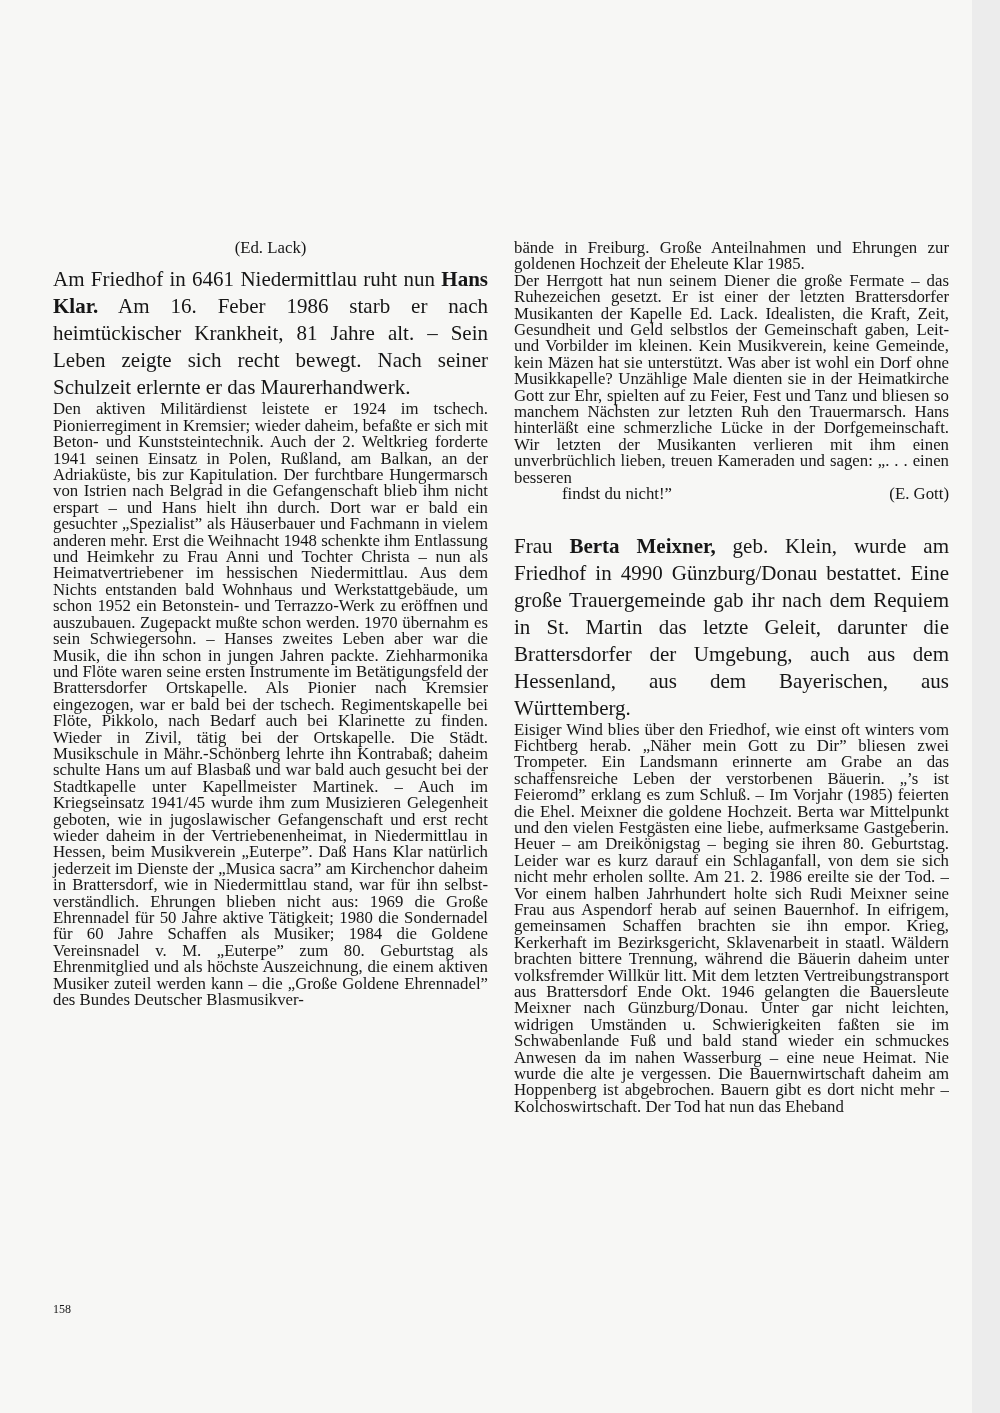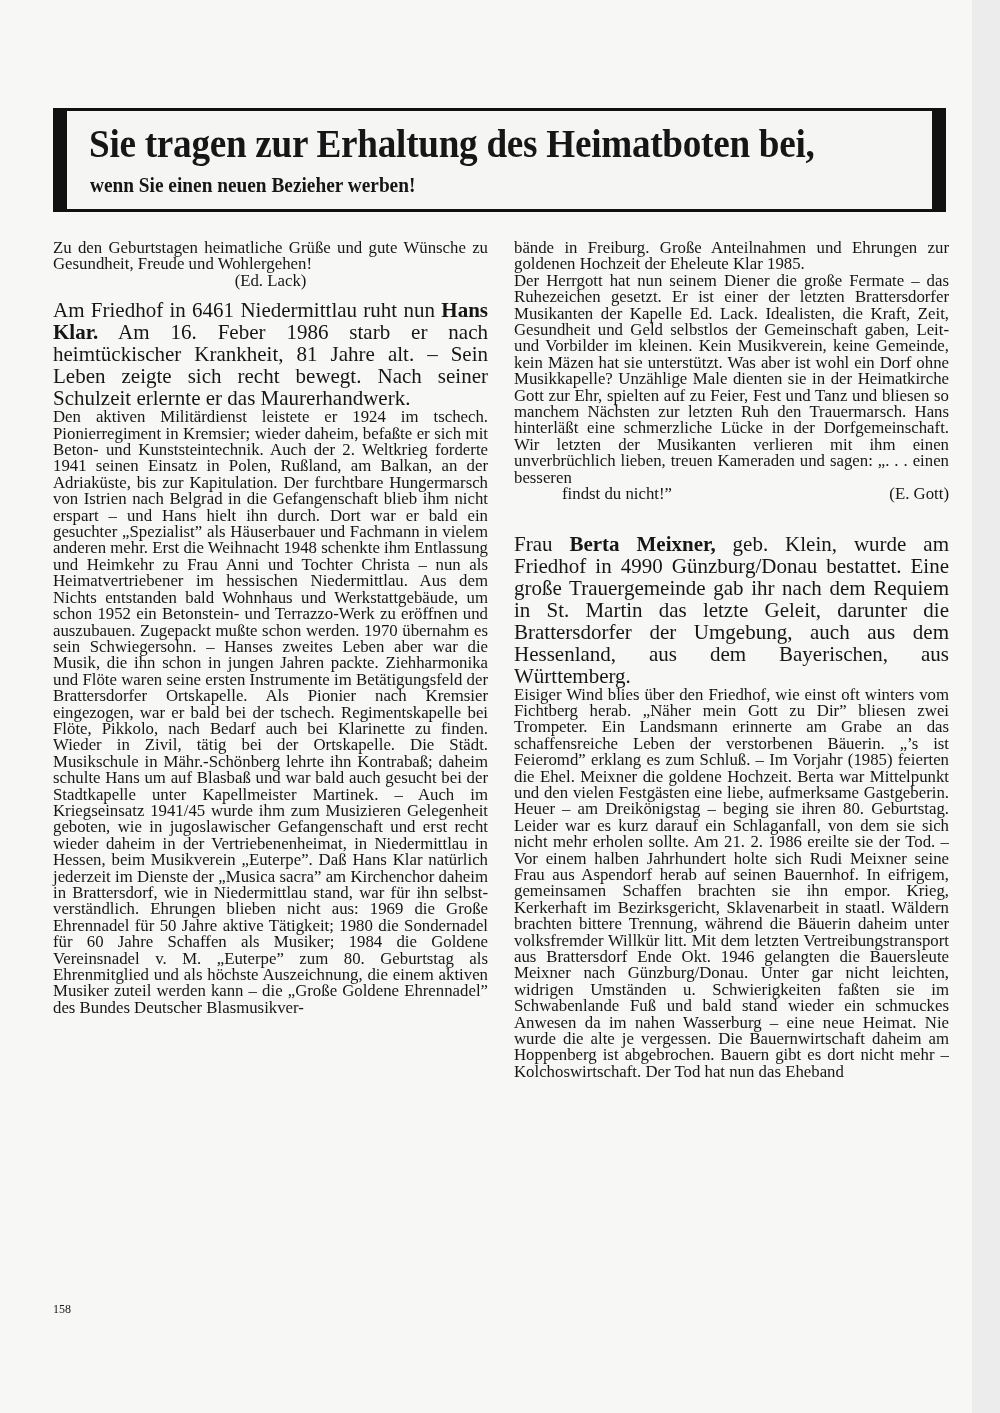--- a/index.html
+++ b/index.html
@@ -39,45 +39,40 @@
   }
   .col {
     position: absolute; width: 435px;
     font-family: "Liberation Serif", "DejaVu Serif", serif;
     text-align: justify; hyphens: manual;
   }
   .col-left { left: 53px; top: 240px; }
   .col-right { left: 514px; top: 240px; }
   .big { font-size: 19.5px; line-height: 17.6px; }
   .small { font-size: 16.8px; line-height: 16.4px; margin-left: 48px; }
-  .larger { font-size: 21px; line-height: 22px; }
+  .larger { font-size: 21px; line-height: 27px; }
   .p { margin: 0; }
   .sig { text-align: center; }
   .gap { height: 10px; }
   .gap-lg { height: 30px; }
   b { font-weight: bold; }
   .pagenum {
     position: absolute; left: 53px; top: 1302px;
     font-family: "Liberation Serif", "DejaVu Serif", serif;
     font-size: 12px;
   }
   .line-end-sig { display: flex; justify-content: space-between; }
 </style>
 </head>
 <body>
 
 <div class="page">
 
-  <div class="banner">
-    <div class="banner-title">Sie tragen zur Erhaltung des Heimatboten bei,</div>
-    <div class="banner-sub">wenn Sie einen neuen Bezieher werben!</div>
-  </div>
 
   <div class="col col-left">
-    <p class="p small">Zu den Geburtstagen heimatliche Grüße und gute Wünsche zu Gesundheit, Freude und Wohlergehen!</p>
     <p class="p small sig">(Ed. Lack)</p>
     <div class="gap"></div>
     <p class="p larger"><span>Am Friedhof in 6461 Niedermittlau ruht nun </span><b>Hans Klar.</b><span> Am 16. Feber 1986 starb er nach heimtückischer Krankheit, 81 Jahre alt. – Sein Leben zeigte sich recht bewegt. Nach seiner Schulzeit erlernte er das Maurerhand­werk.</span></p>
     <p class="p small">Den aktiven Militärdienst leistete er 1924 im tschech. Pionierregiment in Kremsier; wieder da­heim, befaßte er sich mit Beton- und Kunststein­technik. Auch der 2. Weltkrieg forderte 1941 seinen Einsatz in Polen, Rußland, am Balkan, an der Adria­küste, bis zur Kapitulation. Der furchtbare Hunger­marsch von Istrien nach Belgrad in die Gefangen­schaft blieb ihm nicht erspart – und Hans hielt ihn durch. Dort war er bald ein gesuchter „Spezialist” als Häuserbauer und Fachmann in vielem anderen mehr. Erst die Weihnacht 1948 schenkte ihm Ent­lassung und Heimkehr zu Frau Anni und Tochter Christa – nun als Heimatvertriebener im hessi­schen Niedermittlau. Aus dem Nichts entstanden bald Wohnhaus und Werkstattgebäude, um schon 1952 ein Betonstein- und Terrazzo-Werk zu eröffnen und auszubauen. Zugepackt mußte schon werden. 1970 übernahm es sein Schwiegersohn. – Hanses zweites Leben aber war die Musik, die ihn schon in jungen Jahren packte. Ziehharmonika und Flöte waren seine ersten Instrumente im Betätigungsfeld der Brattersdorfer Ortskapelle. Als Pionier nach Kremsier eingezogen, war er bald bei der tschech. Regimentskapelle bei Flöte, Pikkolo, nach Bedarf auch bei Klarinette zu finden. Wieder in Zivil, tätig bei der Ortskapelle. Die Städt. Musikschule in Mähr.-Schönberg lehrte ihn Kontrabaß; daheim schulte Hans um auf Blasbaß und war bald auch gesucht bei der Stadtkapelle unter Kapellmeister Martinek. – Auch im Kriegseinsatz 1941/45 wurde ihm zum Musizieren Gelegenheit geboten, wie in jugoslawischer Gefangenschaft und erst recht wie­der daheim in der Vertriebenenheimat, in Nieder­mittlau in Hessen, beim Musikverein „Euterpe”. Daß Hans Klar natürlich jederzeit im Dienste der „Musica sacra” am Kirchenchor daheim in Bratters­dorf, wie in Niedermittlau stand, war für ihn selbst­verständlich. Ehrungen blieben nicht aus: 1969 die Große Ehrennadel für 50 Jahre aktive Tätigkeit; 1980 die Sondernadel für 60 Jahre Schaffen als Musiker; 1984 die Goldene Vereinsnadel v. M. „Eu­terpe” zum 80. Geburtstag als Ehrenmitglied und als höchste Auszeichnung, die einem aktiven Musi­ker zuteil werden kann – die „Große Goldene Eh­rennadel” des Bundes Deutscher Blasmusikver-</p>
   </div>
 
   <div class="col col-right">
     <p class="p small">bände in Freiburg. Große Anteilnahmen und Eh­rungen zur goldenen Hochzeit der Eheleute Klar 1985.</p>
     <p class="p small">Der Herrgott hat nun seinem Diener die große Fer­mate – das Ruhezeichen gesetzt. Er ist einer der letzten Brattersdorfer Musikanten der Kapelle Ed. Lack. Idealisten, die Kraft, Zeit, Gesundheit und Geld selbstlos der Gemeinschaft gaben, Leit- und Vorbilder im kleinen. Kein Musikverein, keine Gemeinde, kein Mäzen hat sie unterstützt. Was aber ist wohl ein Dorf ohne Musikkapelle? Unzählige Male dienten sie in der Heimatkirche Gott zur Ehr, spielten auf zu Feier, Fest und Tanz und bliesen so manchem Nächsten zur letzten Ruh den Trauer­marsch. Hans hinterläßt eine schmerzliche Lücke in der Dorfgemeinschaft. Wir letzten der Musikan­ten verlieren mit ihm einen unverbrüchlich lieben, treuen Kameraden und sagen: „. . . einen besseren</p>
     <div class="small line-end-sig">

